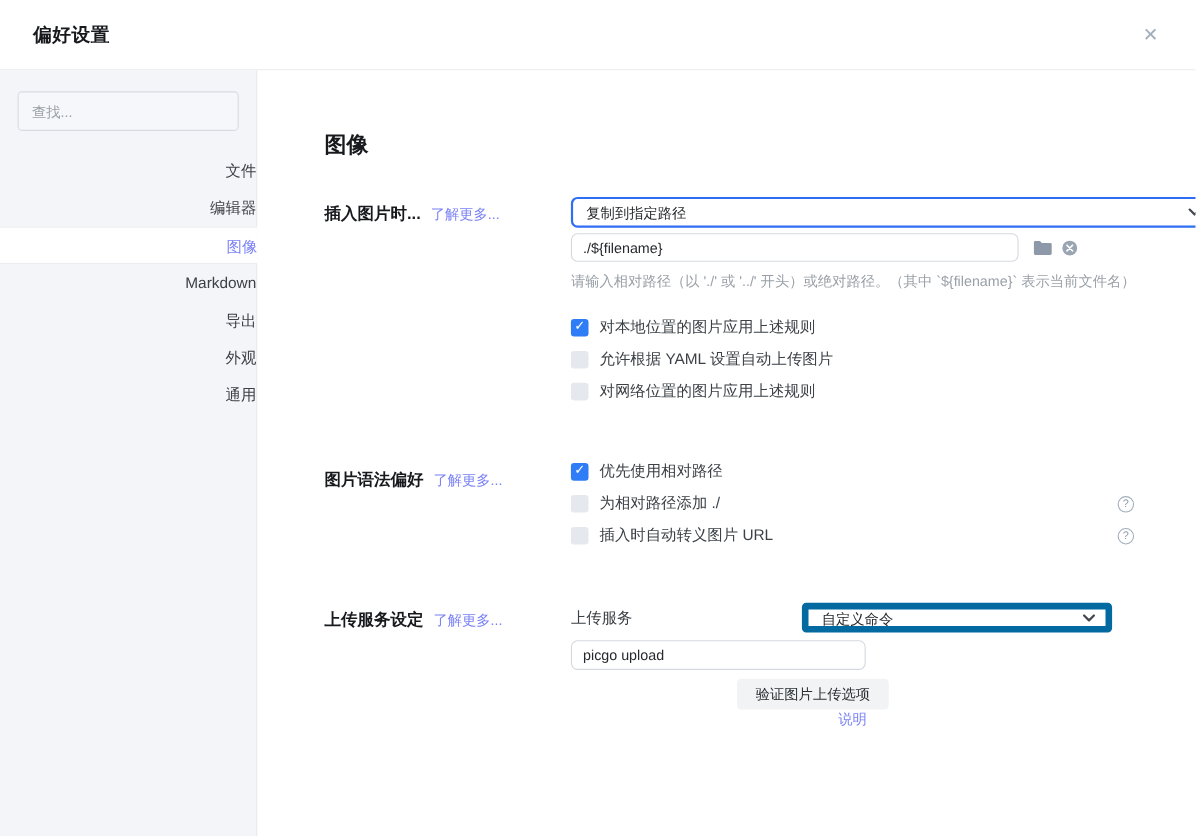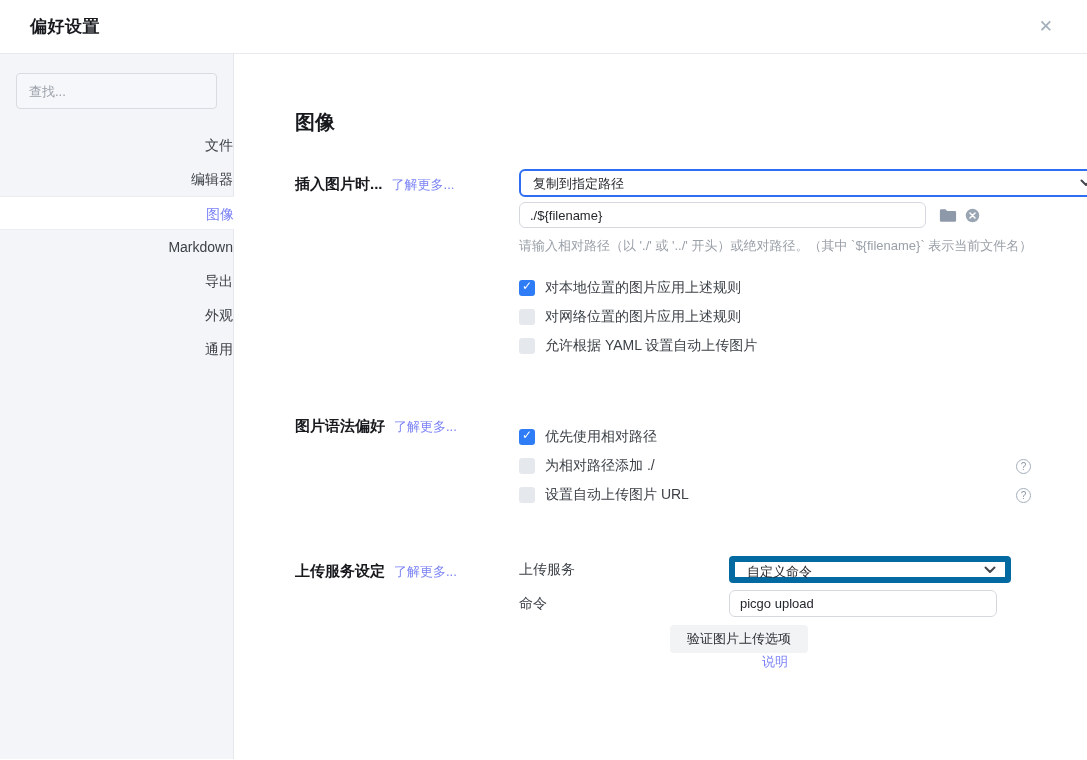--- a/index.html
+++ b/index.html
@@ -2,21 +2,21 @@
 <html><head>
 <meta charset="utf-8">
 <style>
   * { box-sizing: border-box; }
   html,body { margin:0; padding:0; background:#ffffff; }
   body { font-family:"Liberation Sans","DejaVu Sans",sans-serif; }
 
   .window { position:relative; width:1087px; height:760px; background:#fff; overflow:hidden; }
 
   
-  .titlebar { height:54px; display:flex; align-items:center; justify-content:space-between;
+  .titlebar { height:64px; display:flex; align-items:center; justify-content:space-between;
               padding:0 30px; border-bottom:1px solid #e7e9ed; background:#fff; }
   .title { font-size:17px; font-weight:bold; color:#17191d; letter-spacing:.5px; }
   .close-btn { font-size:17px; color:#a3aebb; cursor:pointer; line-height:1; padding:4px; }
 
   
   .bodywrap { display:flex; height:705px; }
 
   
   .sidebar { width:234px; background:#f4f5f8; border-right:1px solid #e4e7ec; padding-top:19px; flex:none; }
   .search-input { display:block; width:201px; height:36px; margin:0 16px; padding:0 12px;
@@ -58,21 +58,21 @@
                 font-family:"Liberation Sans","DejaVu Sans",sans-serif; }
   .path-input { width:407px; }
   .icon-btn { display:inline-flex; align-items:center; justify-content:center; cursor:pointer; }
   .folder-btn { margin-left:13px; }
   .clear-btn { margin-left:8px; }
 
   .hint { font-size:13px; color:#9aa0a8; margin-top:9px; line-height:17px; width:560px; }
 
   
   .cb-list { margin-top:26px; }
-  .cb-list.tight { margin-top:18px; }
+  .cb-list.tight { margin-top:0; }
   .cb-row { display:flex; align-items:center; height:16px; margin-bottom:13px; }
   .cb { width:16px; height:16px; border-radius:3px; background:#e5e8ec; margin-right:10px;
         position:relative; cursor:pointer; flex:none; }
   .cb[data-checked="true"] { background:#2f7df6; }
   .cb[data-checked="true"]::after { content:"✓"; position:absolute; left:3px; top:-1px;
         color:#fff; font-size:12px; font-weight:bold; }
   .cb-label { font-size:14px; color:#3c4147; }
   .help-icon { margin-left:auto; width:15px; height:15px; border:1px solid #a3aebb; border-radius:50%;
         color:#8d98a6; font-size:10px; display:flex; align-items:center; justify-content:center;
         cursor:pointer; flex:none; }
@@ -147,25 +147,25 @@
 
           <div class="hint">请输入相对路径（以 './' 或 '../' 开头）或绝对路径。（其中 `${filename}` 表示当前文件名）</div>
 
           <div class="cb-list">
             <div class="cb-row">
               <span class="cb" data-checked="true"></span>
               <span class="cb-label">对本地位置的图片应用上述规则</span>
             </div>
             <div class="cb-row">
               <span class="cb" data-checked="false"></span>
+              <span class="cb-label">允许根据 YAML 设置自动上传图片</span>
+            </div>
+            <div class="cb-row">
+              <span class="cb" data-checked="false"></span>
               <span class="cb-label">对网络位置的图片应用上述规则</span>
-            </div>
-            <div class="cb-row">
-              <span class="cb" data-checked="false"></span>
-              <span class="cb-label">允许根据 YAML 设置自动上传图片</span>
             </div>
           </div>
         </div>
       </div>
 
       <div class="setting-row gap2">
         <div class="label-col">
           <span class="section-label">图片语法偏好</span><a class="learn-more">了解更多...</a>
         </div>
         <div class="field-col">
@@ -174,21 +174,21 @@
               <span class="cb" data-checked="true"></span>
               <span class="cb-label">优先使用相对路径</span>
             </div>
             <div class="cb-row">
               <span class="cb" data-checked="false"></span>
               <span class="cb-label">为相对路径添加 ./</span>
               <span class="help-icon">?</span>
             </div>
             <div class="cb-row">
               <span class="cb" data-checked="false"></span>
-              <span class="cb-label">设置自动上传图片 URL</span>
+              <span class="cb-label">插入时自动转义图片 URL</span>
               <span class="help-icon">?</span>
             </div>
           </div>
         </div>
       </div>
 
       <div class="setting-row">
         <div class="label-col">
           <span class="section-label">上传服务设定</span><a class="learn-more">了解更多...</a>
         </div>
@@ -198,21 +198,20 @@
             <div class="select-wrap select-plain">
               <select>
                 <option>自定义命令</option>
               </select>
               <svg class="chev" width="12" height="8" viewBox="0 0 12 8">
                 <path d="M1.5 1.5 L6 6 L10.5 1.5" fill="none" stroke="#43474d" stroke-width="2" stroke-linecap="round" stroke-linejoin="round"></path>
               </svg>
             </div>
           </div>
           <div class="upload-row">
-            <span class="inner-label">命令</span>
             <input class="text-input command-input" type="text" value="picgo upload" style="">
           </div>
           <div class="upload-row btn-row">
             <span class="btn-spacer">
               <button class="validate-btn">验证图片上传选项</button>
             </span>
             <a class="instructions-link">说明</a>
           </div>
         </div>
       </div>

